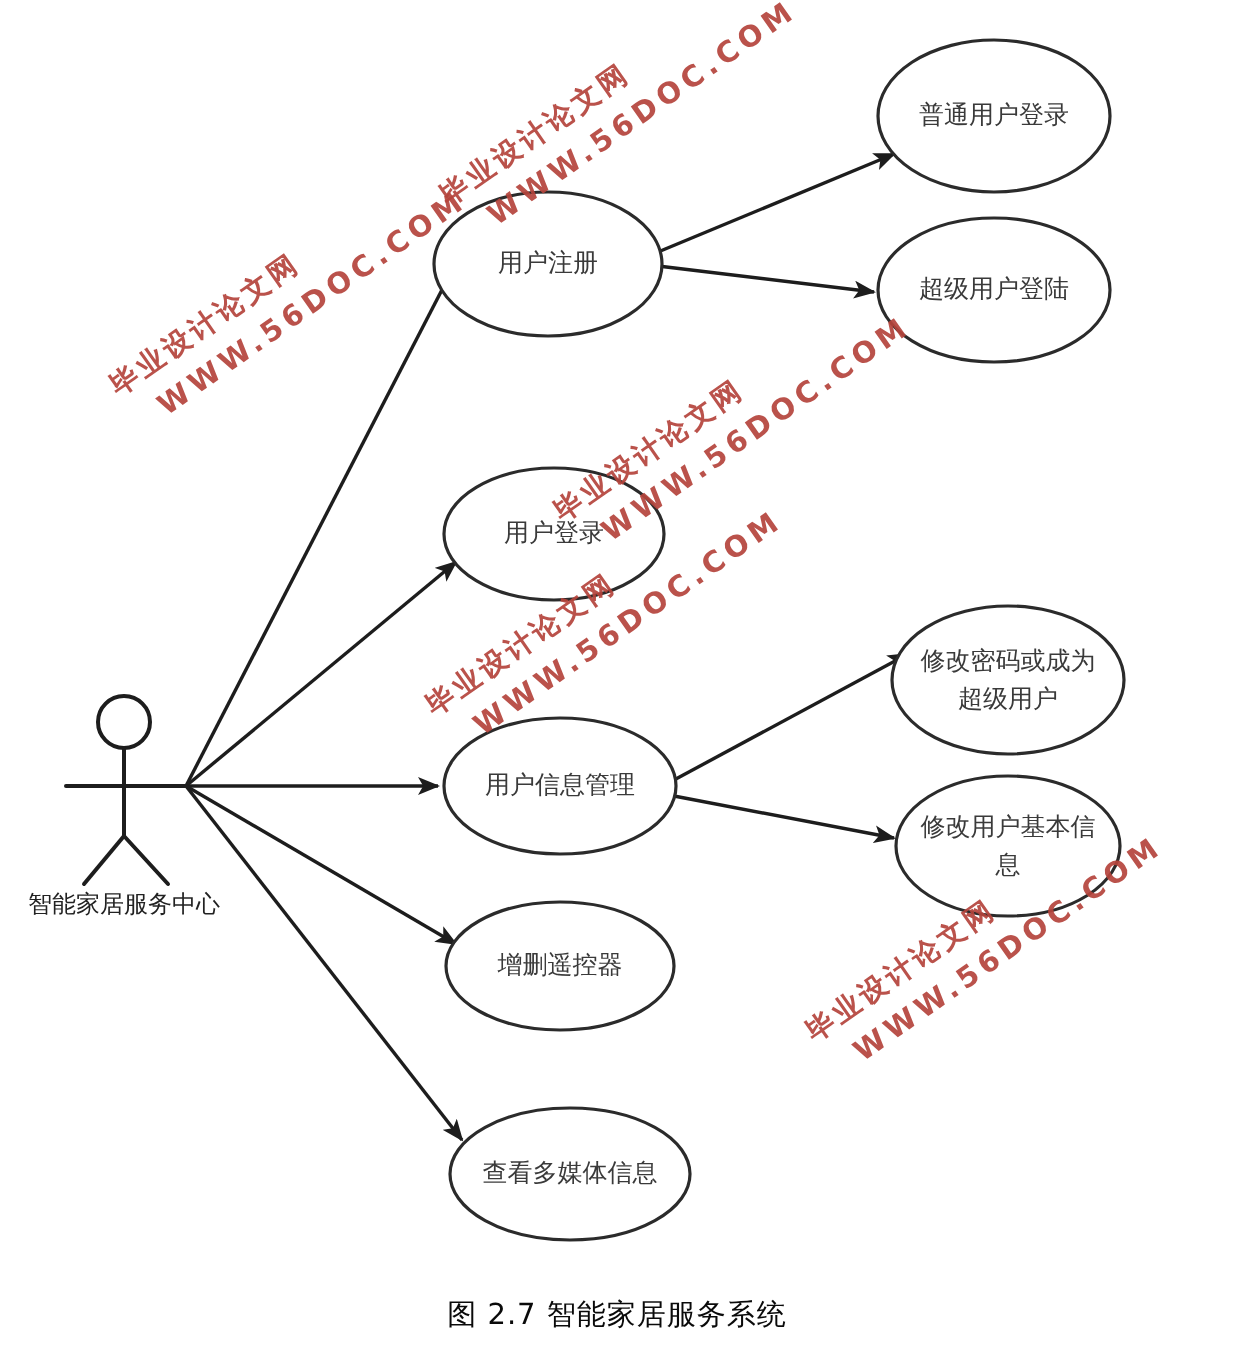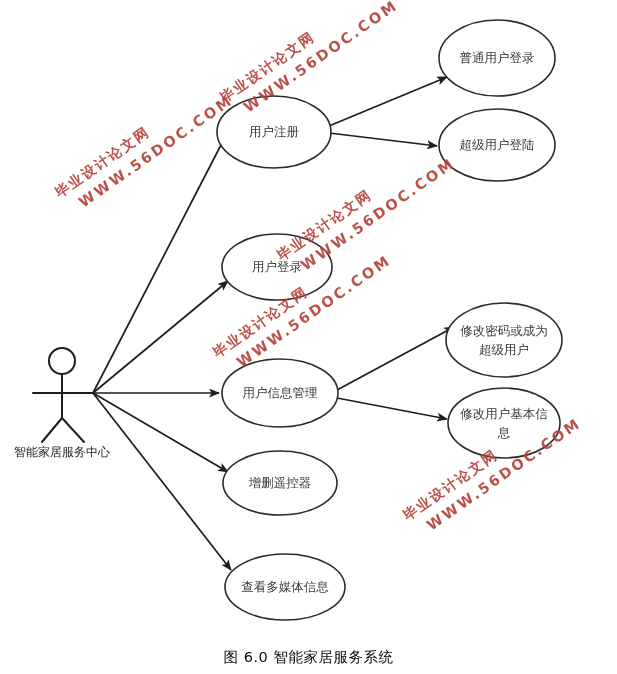--- a/index.html
+++ b/index.html
@@ -187,15 +187,15 @@
   <div class="watermark" style="left:208px; top:345px; transform: rotate(-35deg);">
     <span class="wm-cn">毕业设计论文网</span><br>
     <span class="wm-en">WWW.56DOC.COM</span>
   </div>
 
   <div class="watermark" style="left:398px; top:508px; transform: rotate(-35deg);">
     <span class="wm-cn">毕业设计论文网</span><br>
     <span class="wm-en">WWW.56DOC.COM</span>
   </div>
 
-  <div class="caption" style="top:648px;">图 6.0 智能家居服务系统</div>
+  <div class="caption" style="top:648px;">图 2.7 智能家居服务系统</div>
 
 </div>
 
 </body></html>

